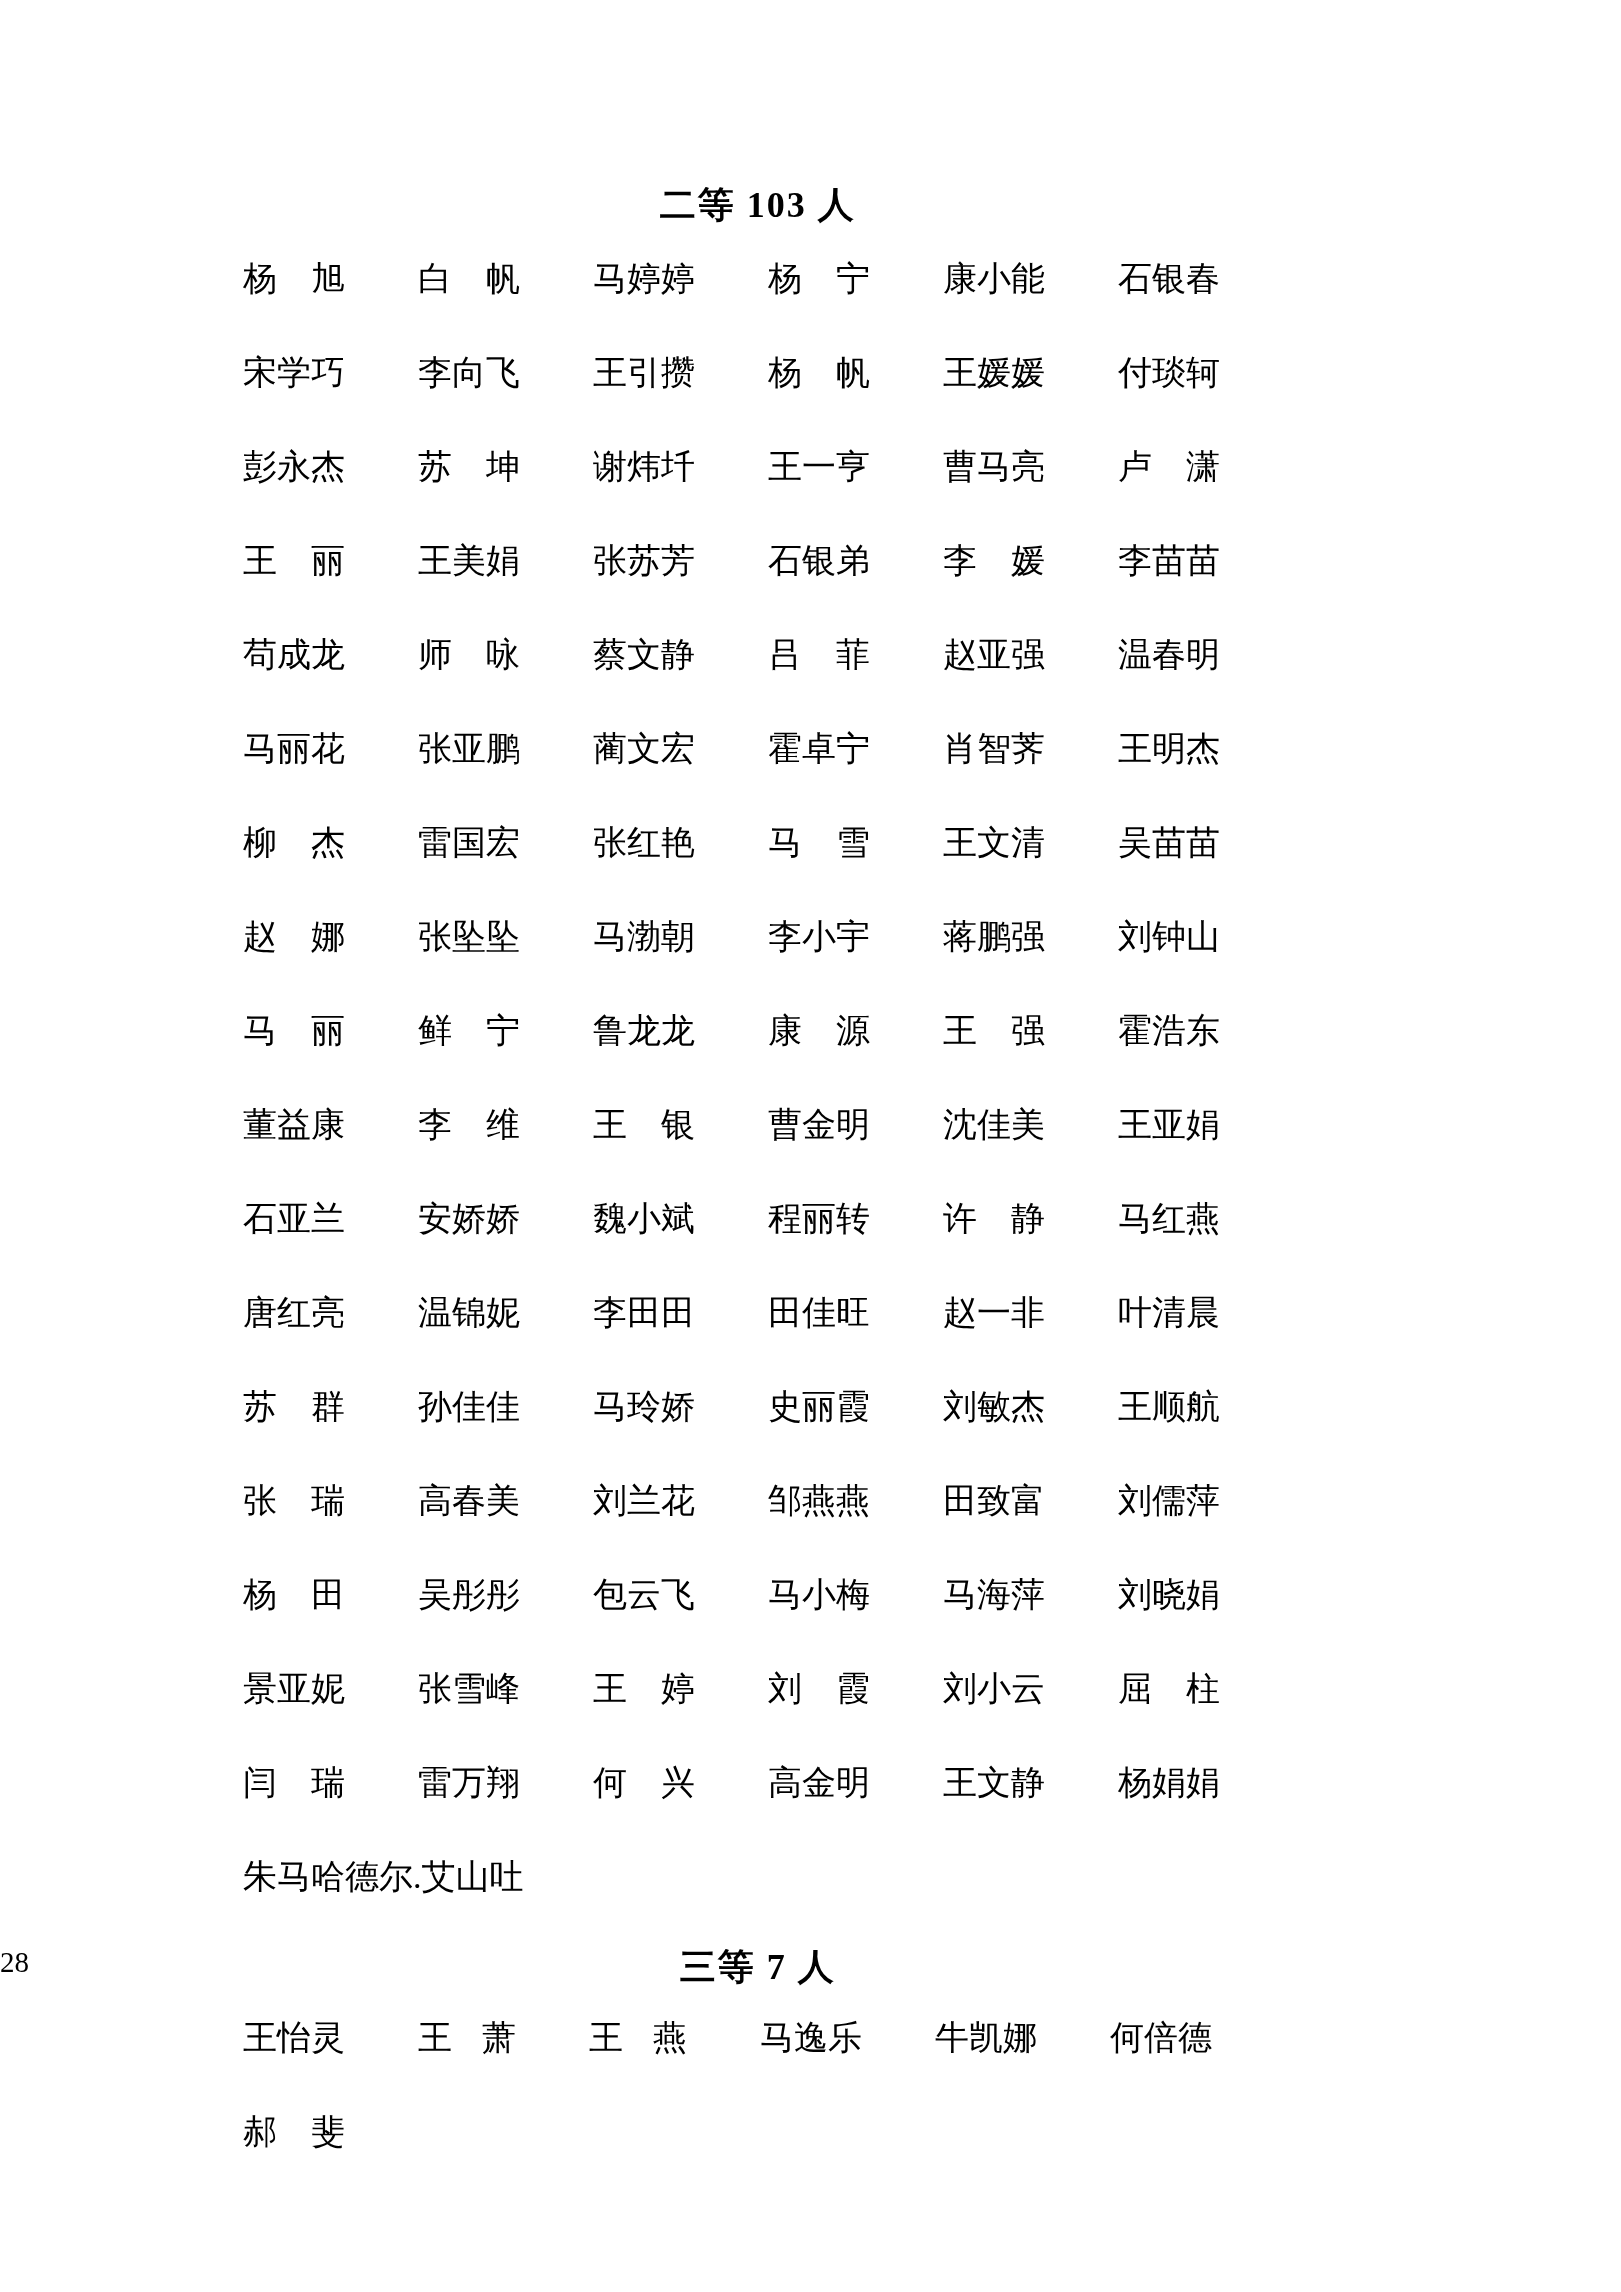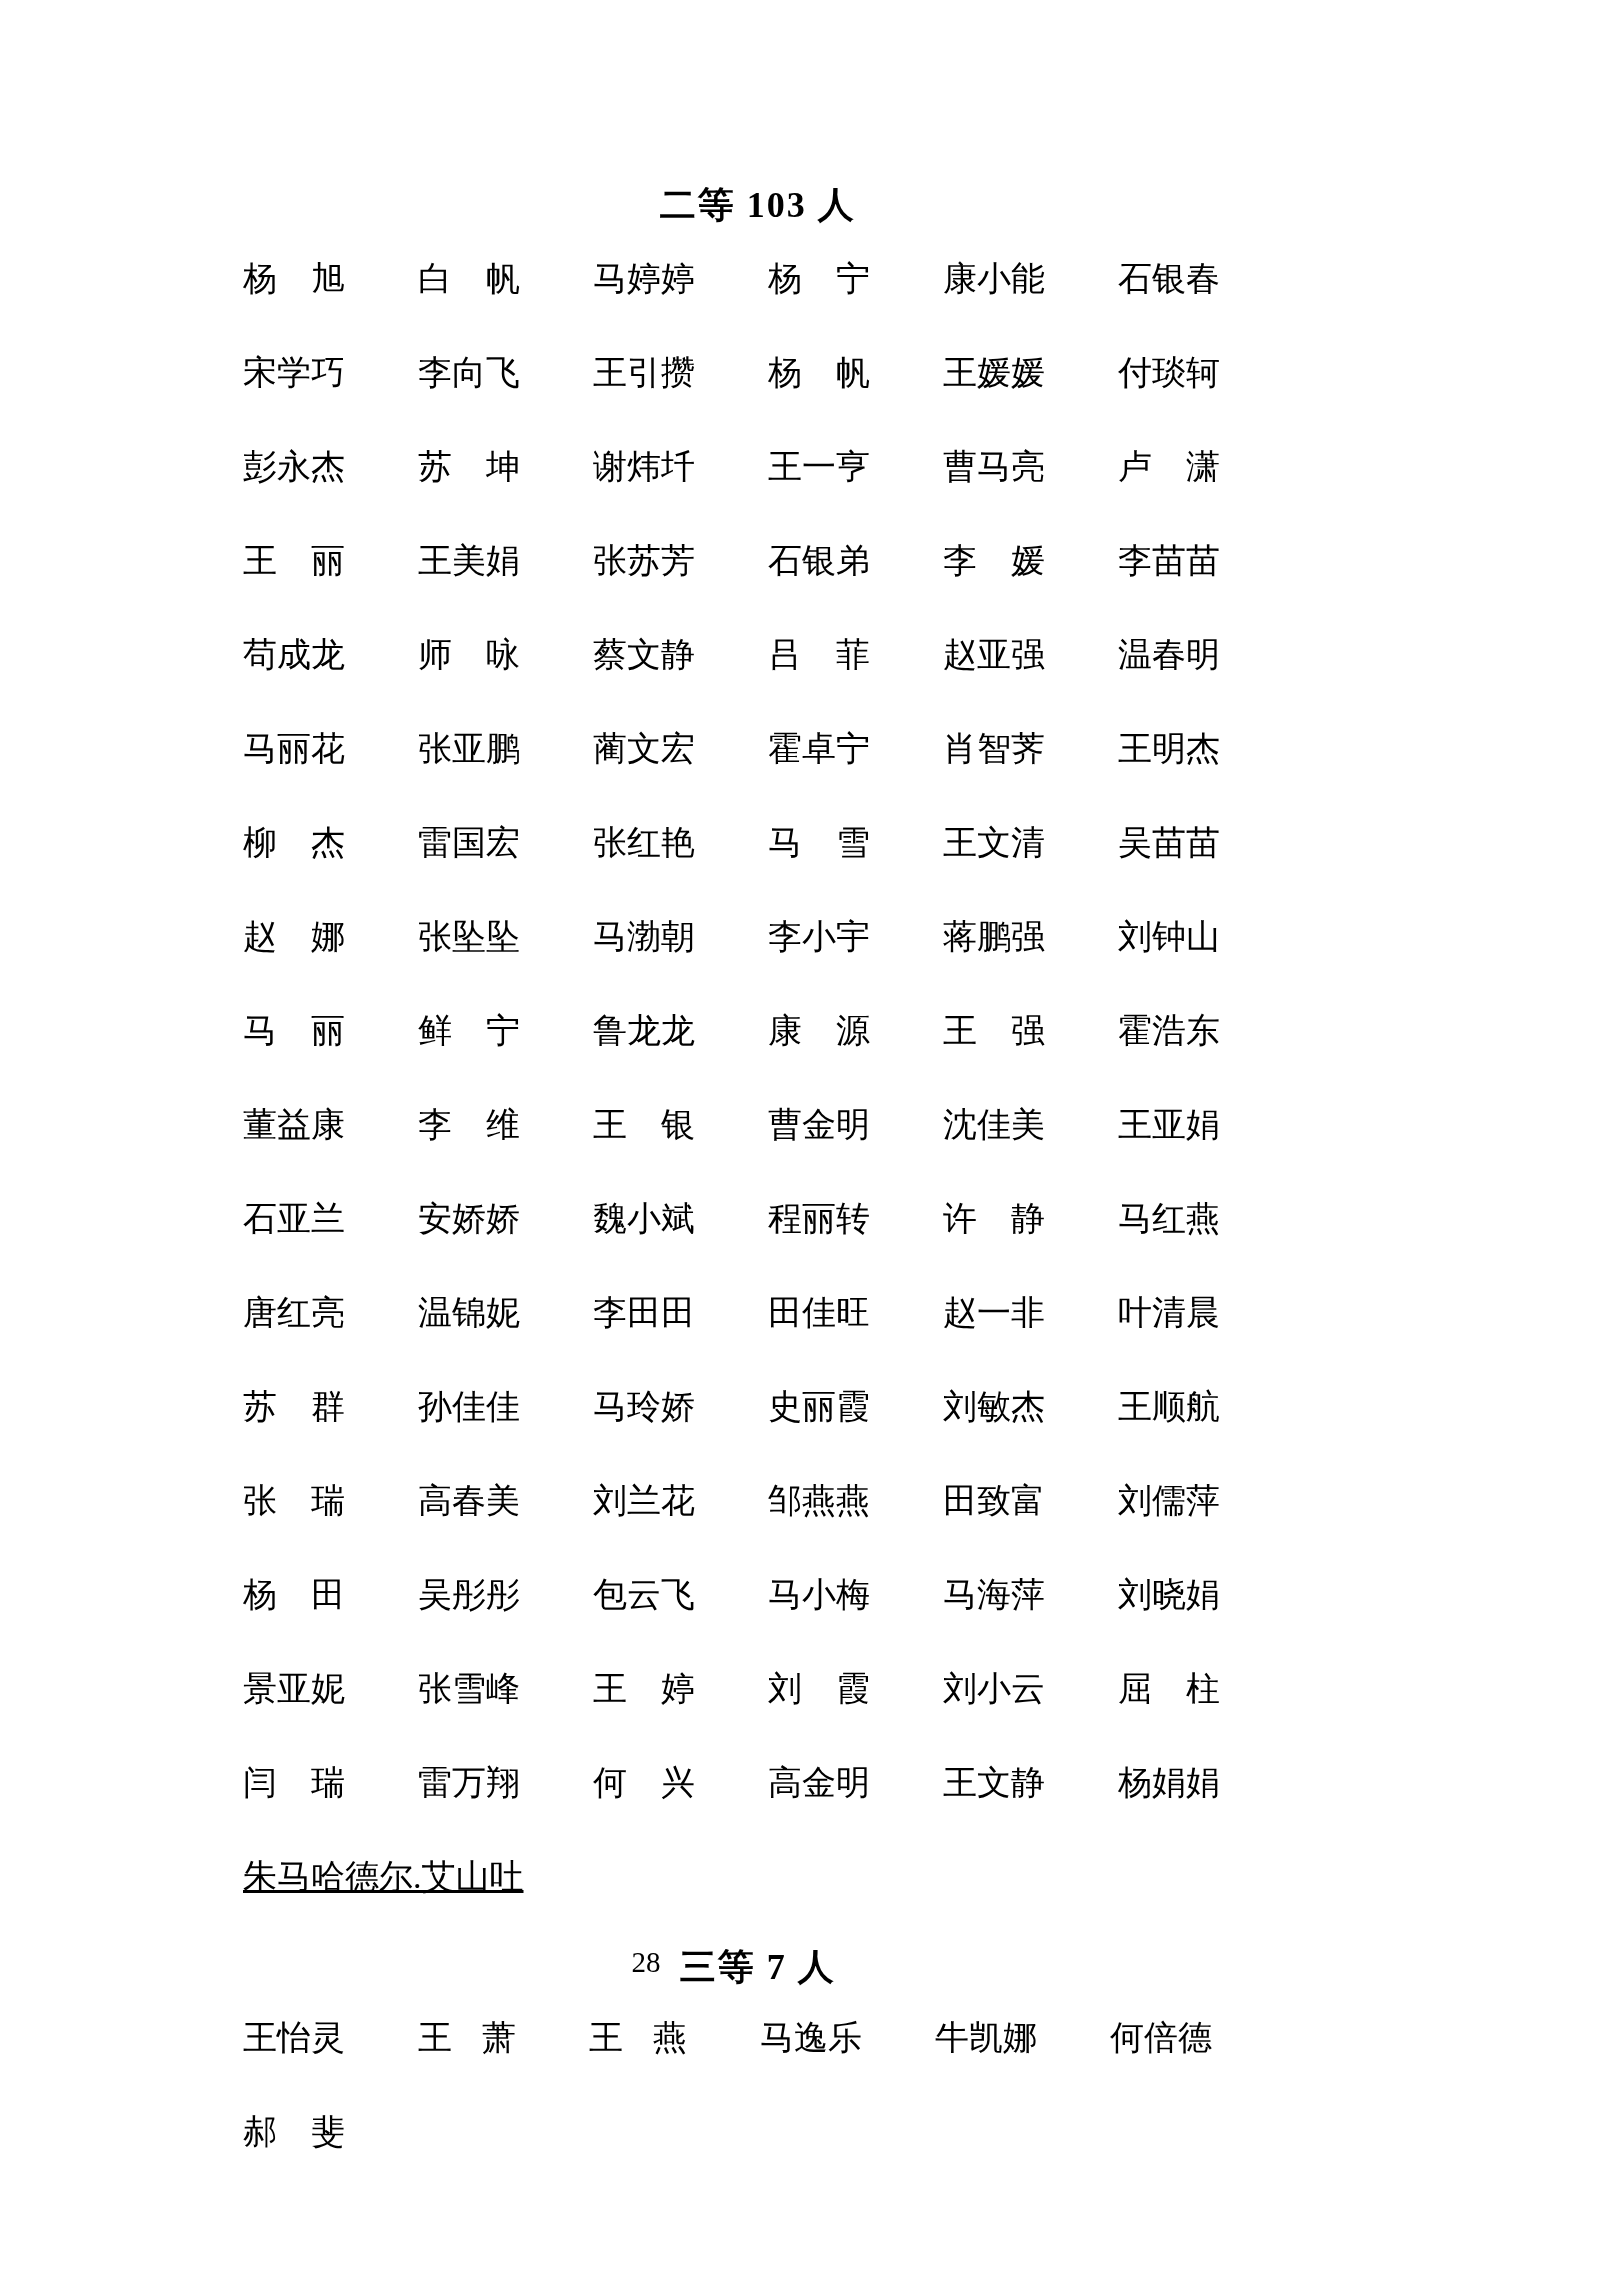--- a/index.html
+++ b/index.html
@@ -59,28 +59,27 @@
     text-align-last: justify;
     white-space: nowrap;
     font-family: "Liberation Serif", "DejaVu Serif", serif;
     padding-right: 41px;
     box-sizing: border-box;
   }
   .name-cell.wide {
     grid-column: span 3;
     text-align: center;
     text-align-last: left;
-    text-decoration: underline;
   }
   .page-number {
     position: absolute;
     left: 0;
     right: 0;
     top: 1946px;
-    text-align: center;
+    text-align: left;
     font-size: 29px;
     font-family: "Liberation Serif", "DejaVu Serif", serif;
   }
 </style>
 </head>
 <body>
 
 <div class="page">
 
   <div class="content">

